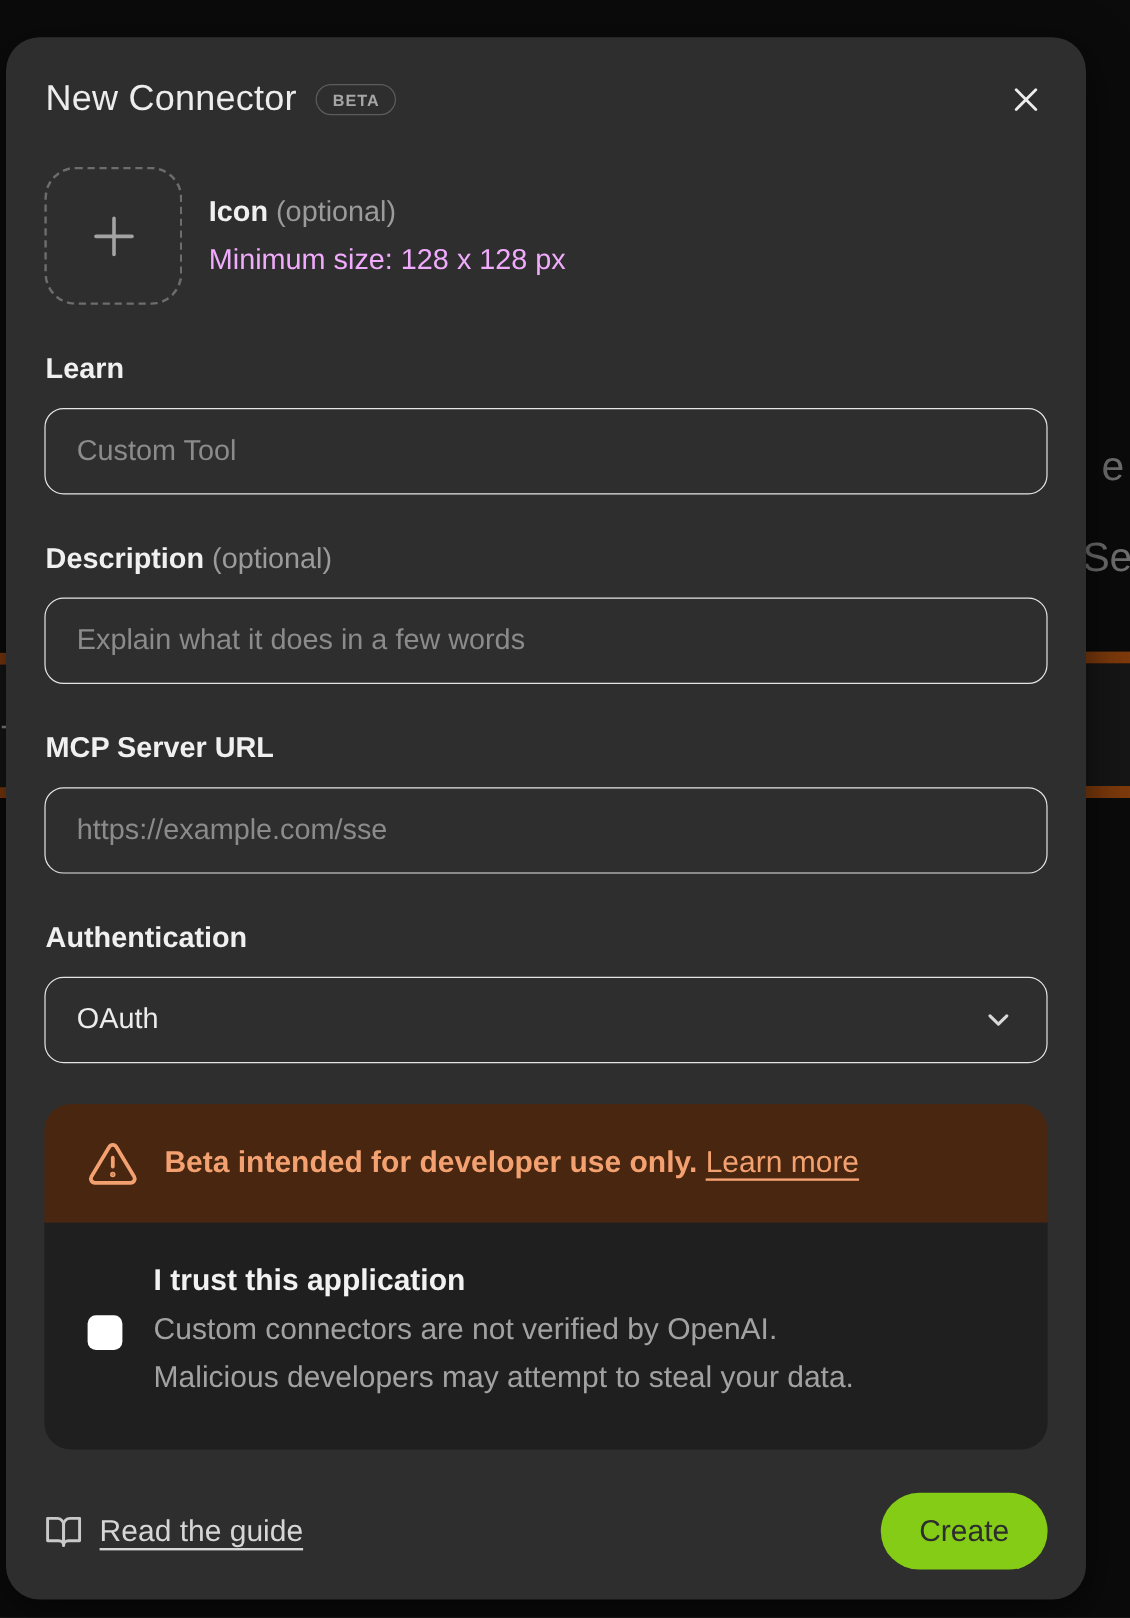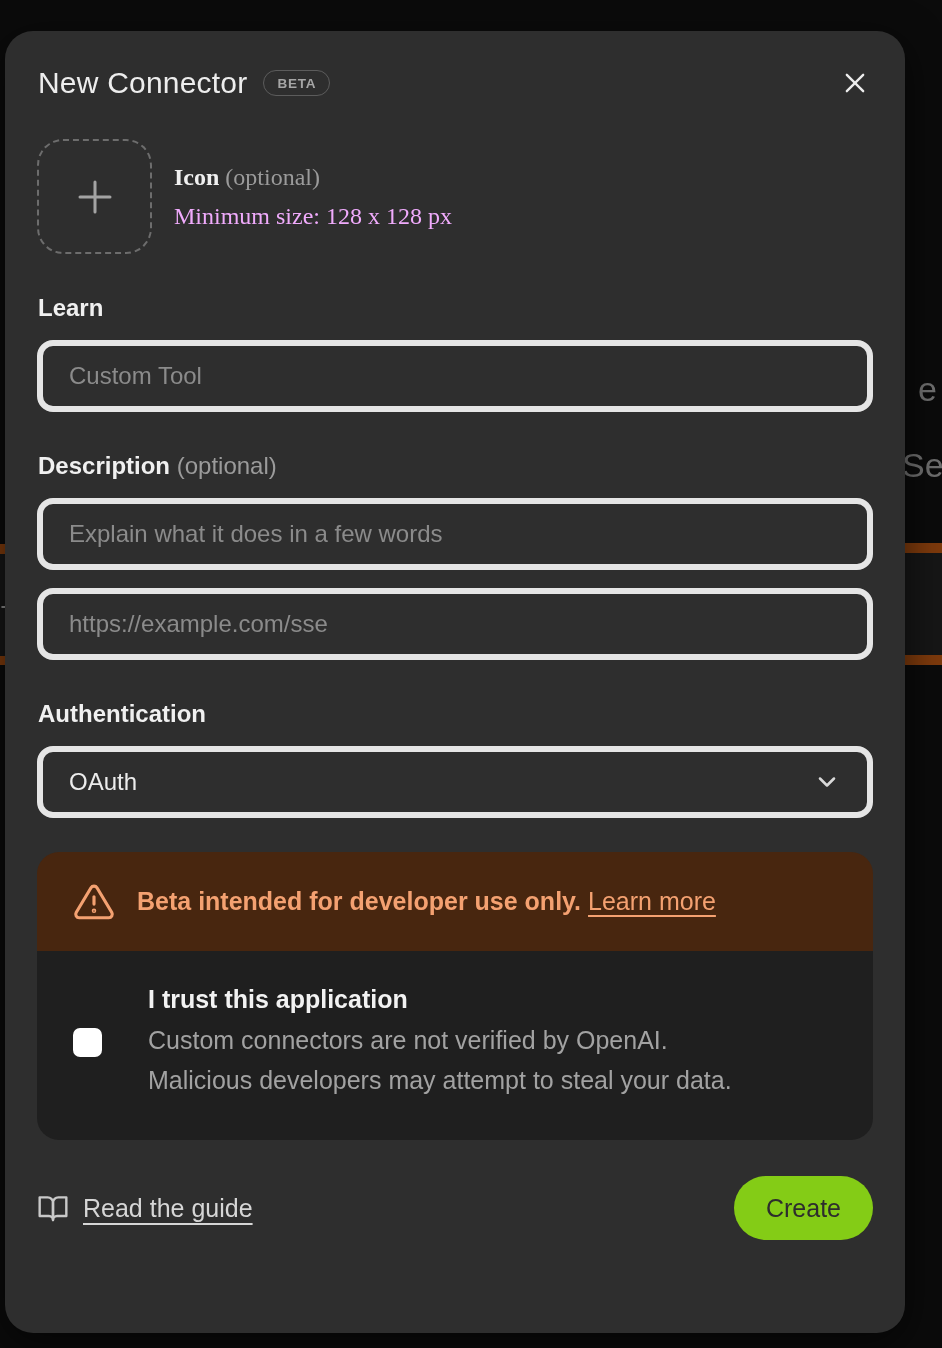--- a/index.html
+++ b/index.html
@@ -61,34 +61,34 @@
   
   .icon-row { display: flex; align-items: center; margin-top: 38px; }
   .icon-dropzone {
     width: 115px; height: 115px;
     border: 2px dashed #6d6d6d;
     border-radius: 26px;
     display: flex; align-items: center; justify-content: center;
     cursor: pointer;
     flex: 0 0 auto;
   }
-  .icon-meta { margin-left: 22px; font-family: Liberation Serif, serif; }
+  .icon-meta { margin-left: 22px; }
   .icon-meta-line1 { font-size: 24px; }
   .icon-meta-line1 .lbl { font-weight: 700; color: #f0f0f0; }
   .icon-meta-line1 .opt { font-weight: 400; color: #9b9b9b; }
   .icon-meta-line2 { margin-top: 12px; font-size: 24px; color: #f0abfc; }
 
   
   .field-label { margin-top: 40px; font-size: 24px; font-weight: 600; color: #f0f0f0; padding-left: 1px; }
   .field-label .opt { font-weight: 400; color: #9b9b9b; }
   .text-input, .select-input {
     margin-top: 18px;
     width: 100%; height: 72px;
     background: transparent;
-    border: 6px solid #e5e5e5;
+    border: 1px solid #e5e5e5;
     border-radius: 16px;
     padding: 0 26px;
     font-size: 24px;
     font-family: inherit;
     color: #ececec;
     outline: none;
   }
   .text-input::placeholder { color: #8b8b8b; opacity: 1; }
   .select-input {
     display: flex; align-items: center; justify-content: space-between;
@@ -105,21 +105,21 @@
     display: flex; align-items: center;
     padding: 0 36px;
   }
   .warning-text { margin-left: 22px; font-size: 25px; font-weight: 600; color: #f4a171; }
   .warning-link { color: #f4a171; font-weight: 500; text-decoration: underline; text-underline-offset: 5px; cursor: pointer; }
 
   .trust-box {
     background: #1f1f1f;
     border-radius: 0 0 22px 22px;
     padding: 34px 36px 40px 36px;
-    display: flex; align-items: center; gap: 20px;
+    display: flex; align-items: center;
   }
   .trust-checkbox {
     width: 29px; height: 29px;
     background: #ffffff;
     border-radius: 7px;
     flex: 0 0 auto;
     cursor: pointer;
   }
   .trust-text { margin-left: 26px; }
   .trust-title { font-size: 25px; font-weight: 700; color: #f2f2f2; }
@@ -201,20 +201,21 @@
   <input class="text-input" type="text" placeholder="Custom Tool" style="">
 
   
   <div class="field-label">
     <span>Description</span>
     <span class="opt">(optional)</span>
   </div>
   <input class="text-input" type="text" placeholder="Explain what it does in a few words" style="">
 
   
+  <div class="field-label">MCP Server URL</div>
   <input class="text-input" type="text" placeholder="https://example.com/sse" style="">
 
   
   <div class="field-label">Authentication</div>
   <div class="select-input">
     <span class="select-value">OAuth</span>
     <span style="display:flex">
       <svg width="28" height="28" viewBox="0 0 24 24" fill="none" stroke="#d9d9d9" stroke-width="2.2" stroke-linecap="round" stroke-linejoin="round">
         <polyline points="6,9 12,15 18,9"></polyline>
       </svg>

